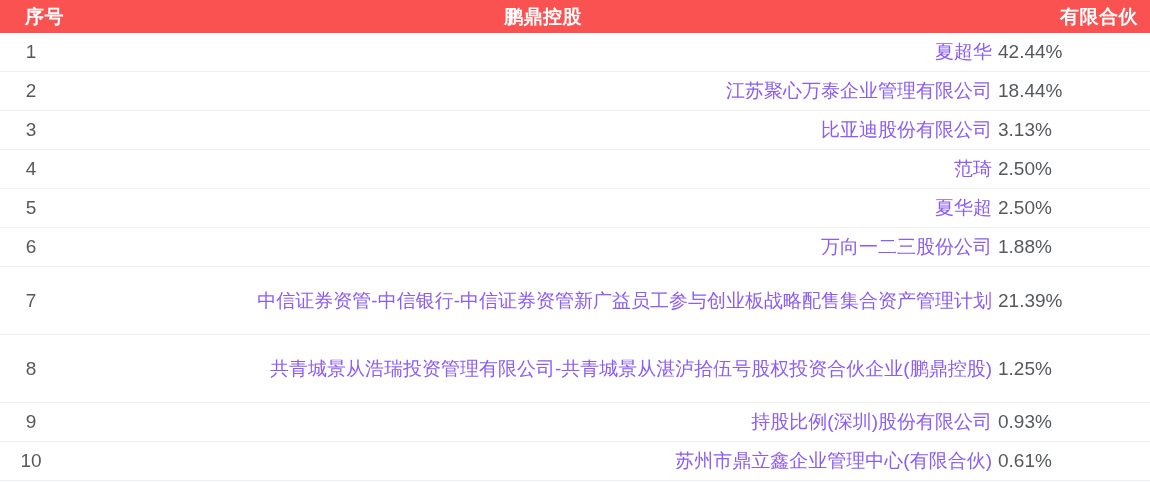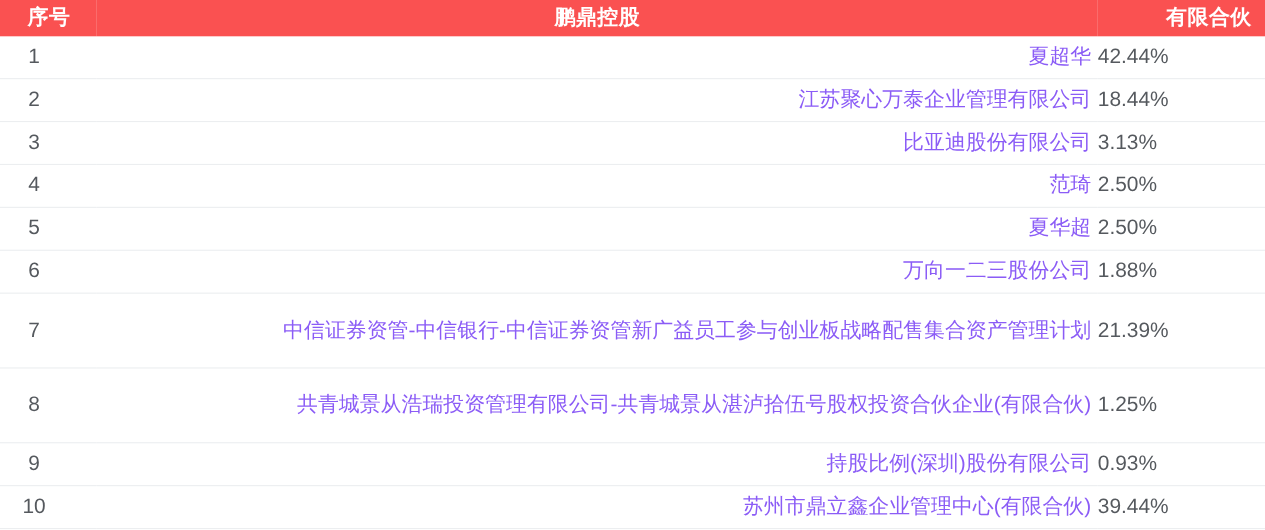--- a/index.html
+++ b/index.html
@@ -113,27 +113,27 @@
       <td class="td-name">万向一二三股份公司</td>
       <td class="td-ratio">1.88%</td>
     </tr>
     <tr class="row-wrap">
       <td class="td-index">7</td>
       <td class="td-name">中信证券资管-中信银行-中信证券资管新广益员工参与创业板战略配售集合资产管理计划</td>
       <td class="td-ratio">21.39%</td>
     </tr>
     <tr class="row-wrap">
       <td class="td-index">8</td>
-      <td class="td-name">共青城景从浩瑞投资管理有限公司-共青城景从湛泸拾伍号股权投资合伙企业(有限合伙)</td>
+      <td class="td-name">共青城景从浩瑞投资管理有限公司-共青城景从湛泸拾伍号股权投资合伙企业(鹏鼎控股)</td>
       <td class="td-ratio">1.25%</td>
     </tr>
     <tr class="row-single">
       <td class="td-index">9</td>
       <td class="td-name">持股比例(深圳)股份有限公司</td>
       <td class="td-ratio">0.93%</td>
     </tr>
     <tr class="row-single">
       <td class="td-index">10</td>
       <td class="td-name">苏州市鼎立鑫企业管理中心(有限合伙)</td>
-      <td class="td-ratio">39.44%</td>
+      <td class="td-ratio">0.61%</td>
     </tr>
   </tbody>
 </table>
 
 </body></html>

